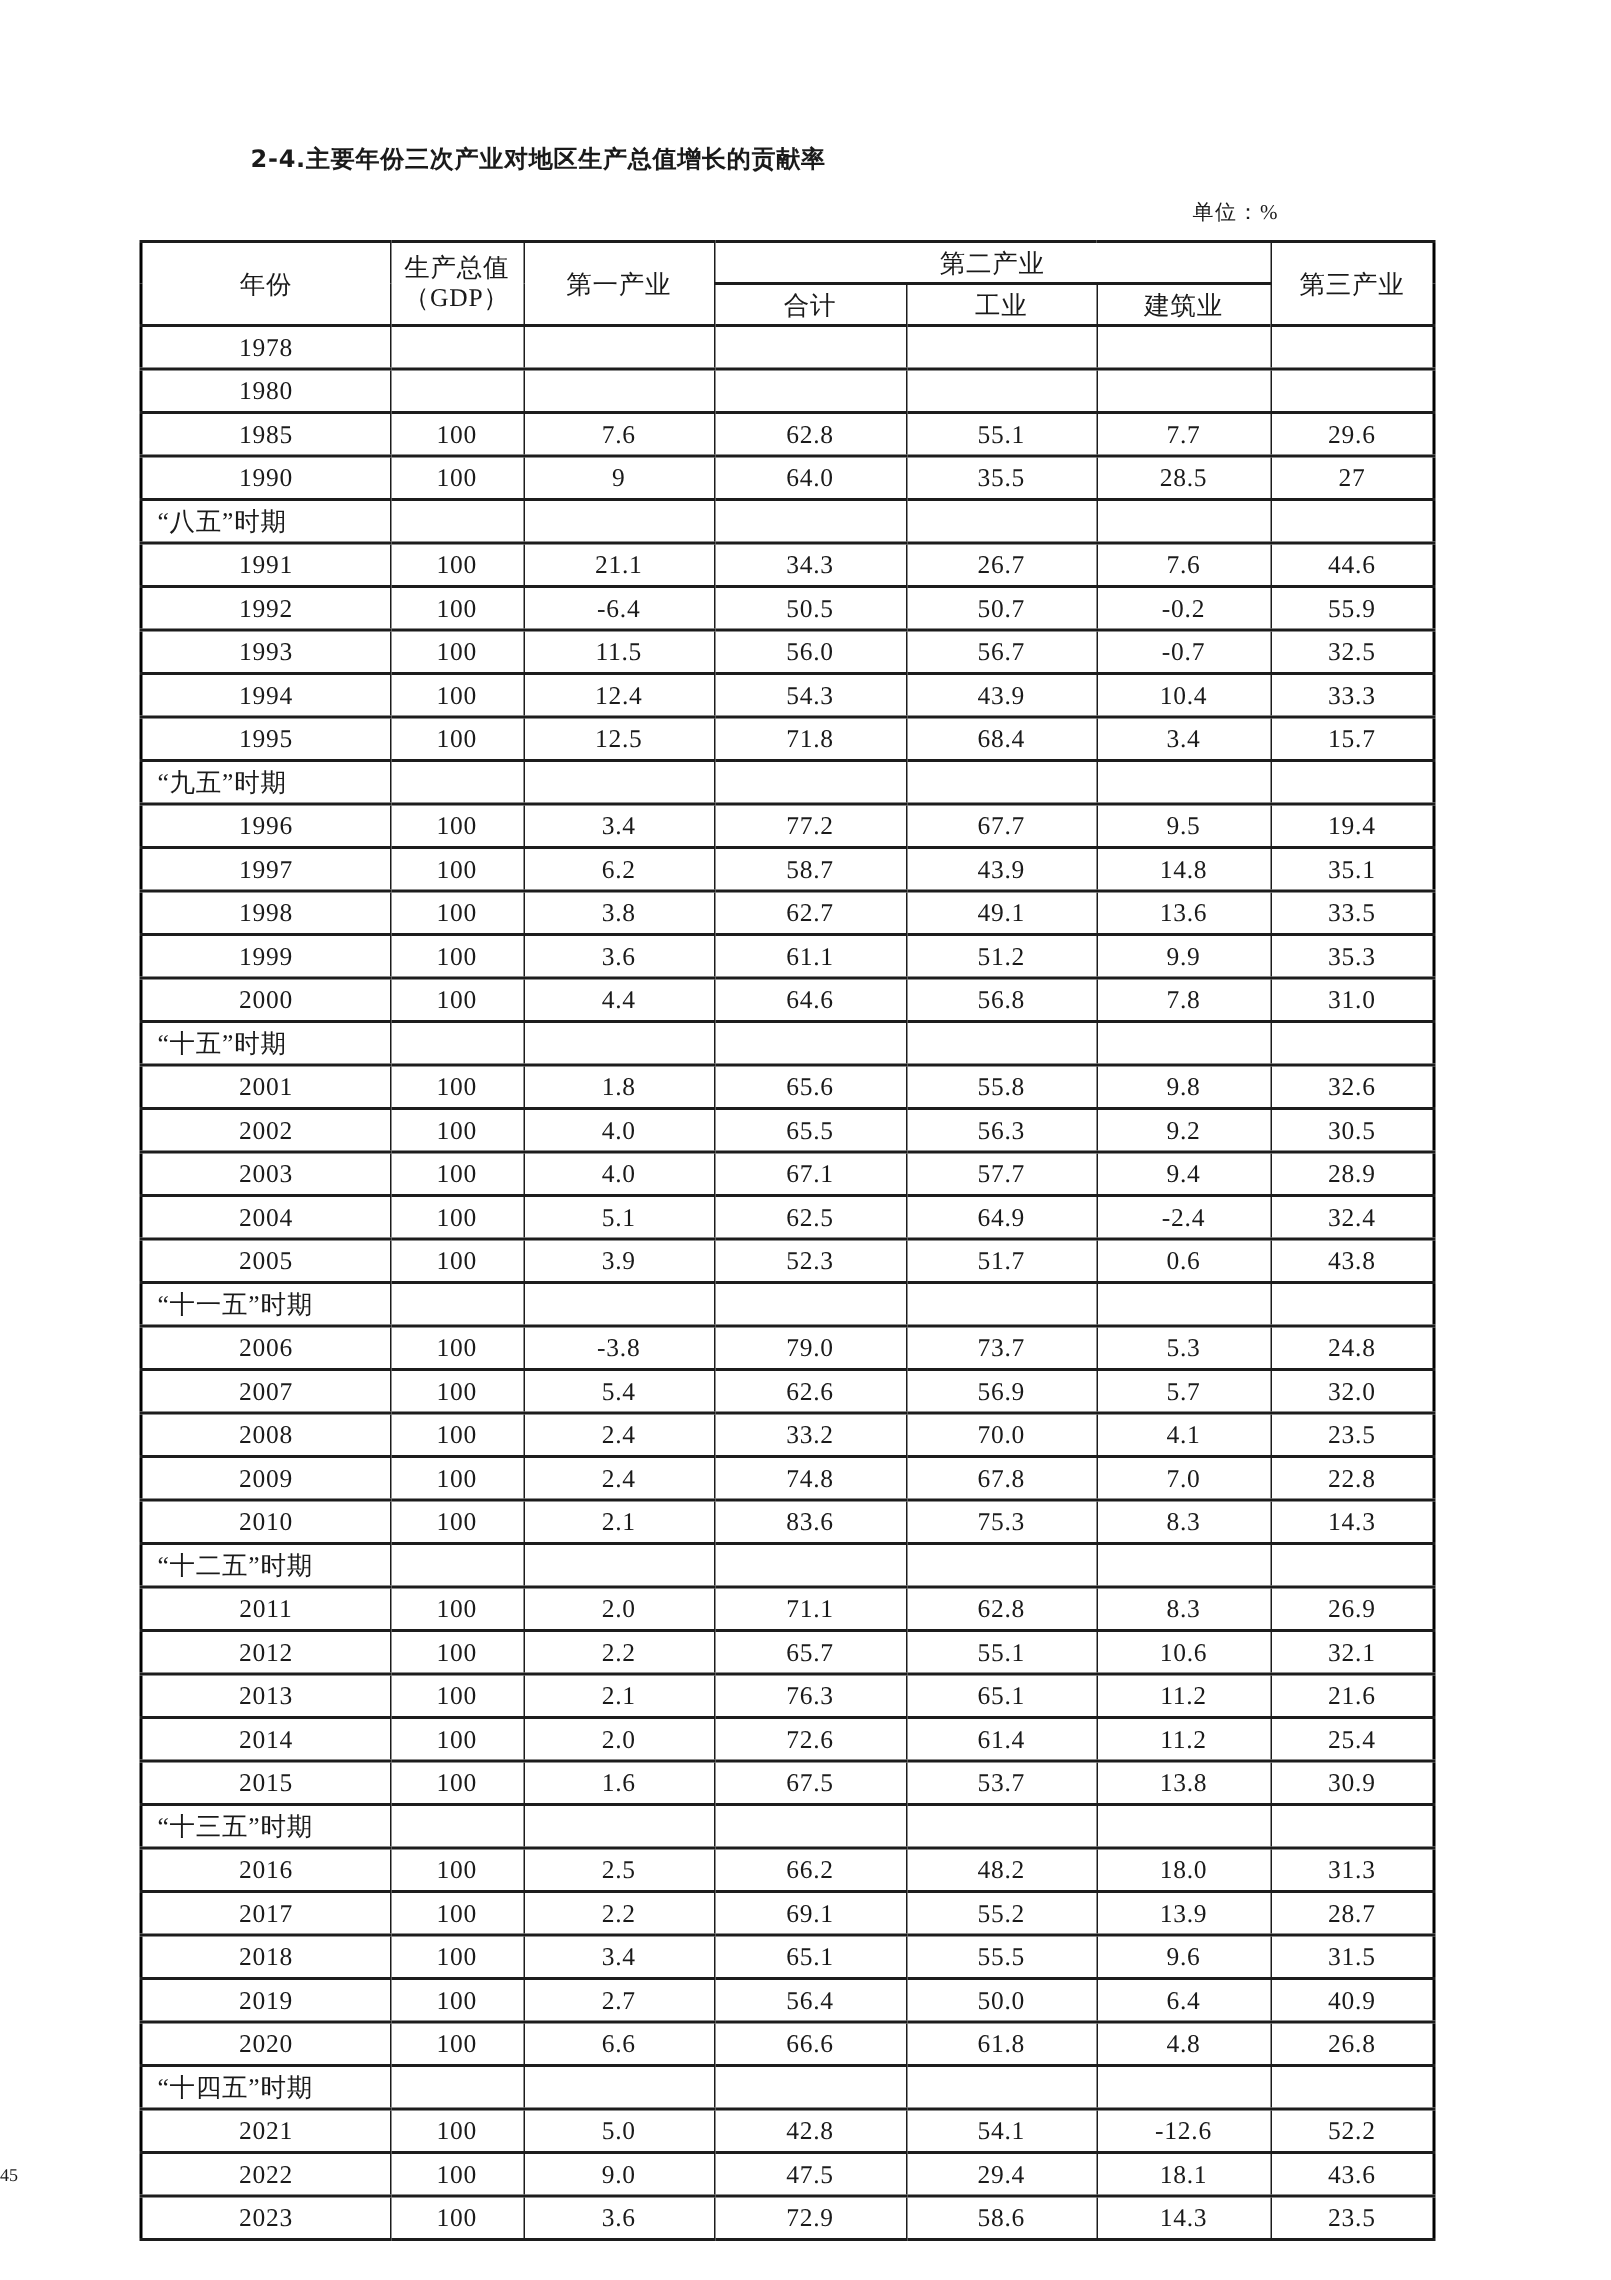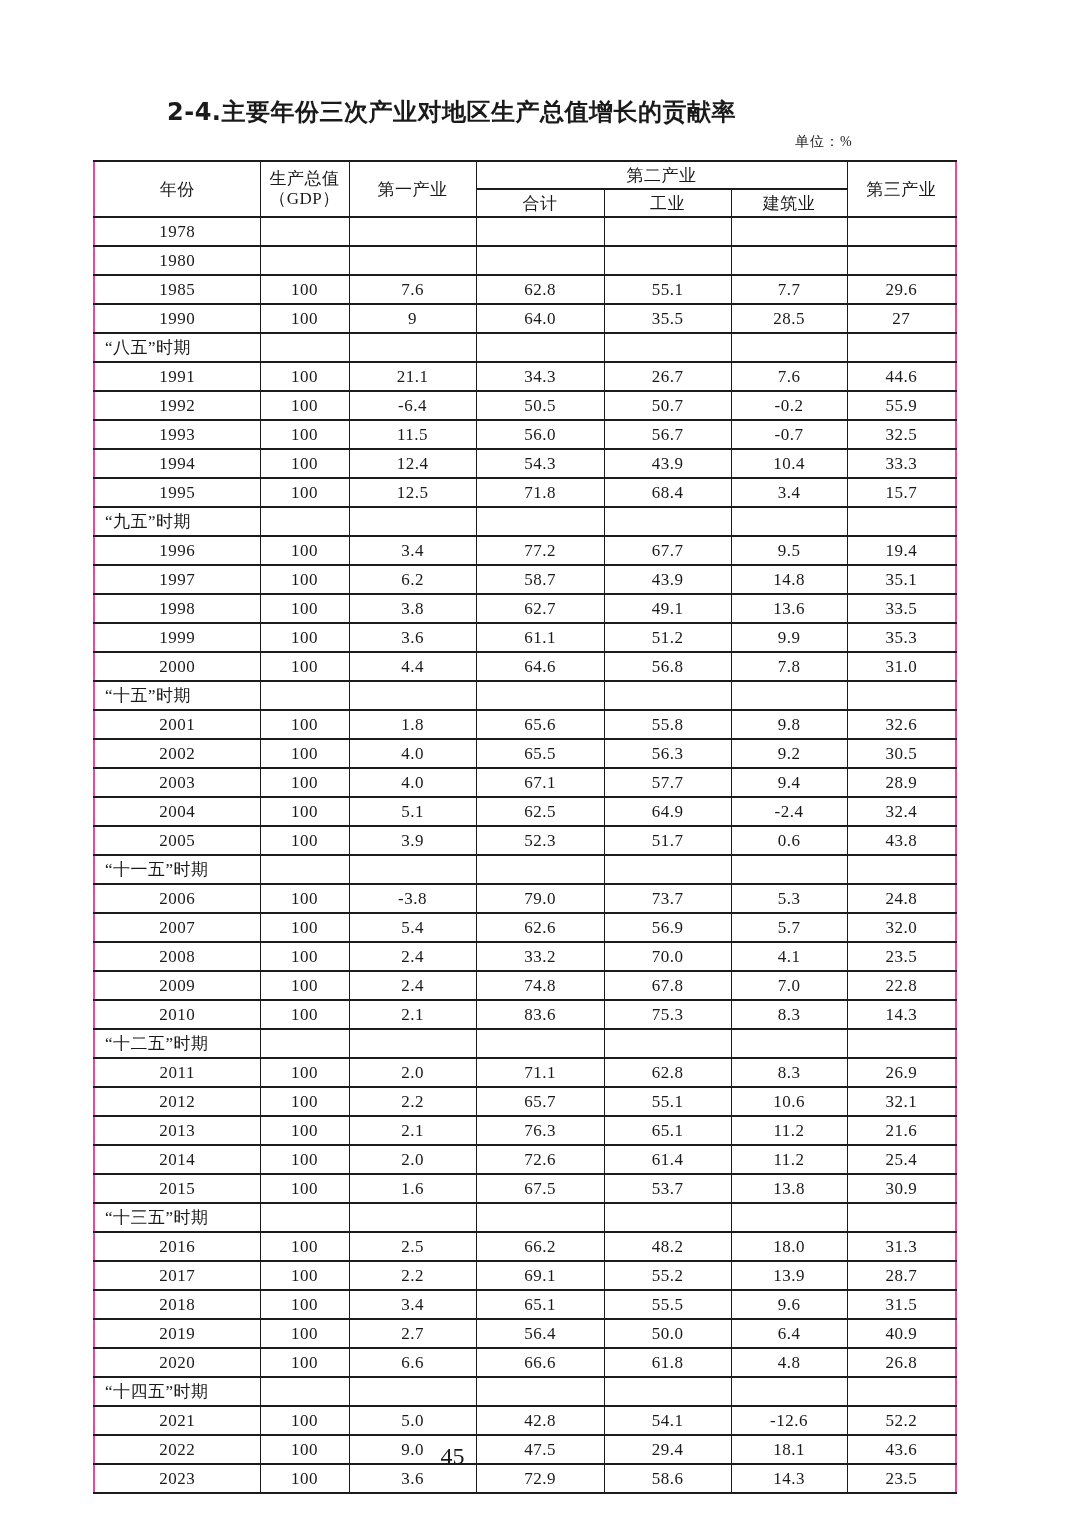--- a/index.html
+++ b/index.html
@@ -7,35 +7,35 @@
     width: 1074px; height: 1520px;
     background: #ffffff;
     position: relative;
     font-family: "Liberation Serif", "DejaVu Serif", serif;
     color: #1a1a1a;
   }
   .title {
     position: absolute; left: 167px; top: 96px;
     margin: 0;
     font-family: "DejaVu Sans", "Liberation Sans", sans-serif;
-    font-size: 24px; font-weight: bold;
+    font-size: 16px; font-weight: bold;
     letter-spacing: 0.5px;
     white-space: nowrap;
   }
   .unit-label {
     position: absolute; left: 795px; top: 133px;
     font-size: 14px; letter-spacing: 1px;
     white-space: nowrap;
   }
   table.stat-table {
     position: absolute; left: 93px; top: 160px;
     width: 862px;
     border-collapse: collapse;
     table-layout: fixed;
-    border: 2px solid #ec4899;
+    border: 2px solid #000000;
   }
   .stat-table th, .stat-table td {
     border: 1px solid #1c1c1c;
     border-top-width: 2px;
     border-bottom-width: 2px;
     font-weight: normal;
     font-size: 17px;
     text-align: center;
     vertical-align: middle;
     padding: 0;
@@ -43,22 +43,22 @@
     overflow: hidden;
     letter-spacing: 0.5px;
   }
   thead tr { height: 28px; }
   tbody tr { height: 29px; }
   .gdp-line { display: block; line-height: 1.15; }
   td.row-label.period { text-align: left; padding-left: 10px; margin-left: 16px; }
   td.row-label.year { text-align: center; }
   .page-number {
     position: absolute; left: 0; top: 1443px;
-    width: 905px; text-align: center;
-    font-size: 24px;
+    width: 905px; text-align: left;
+    font-size: 12px;
   }
 </style>
 </head>
 <body>
 
 <div class="page">
 
   <h1 class="title">2-4.主要年份三次产业对地区生产总值增长的贡献率</h1>
 
   <div class="unit-label">单位：%</div>

